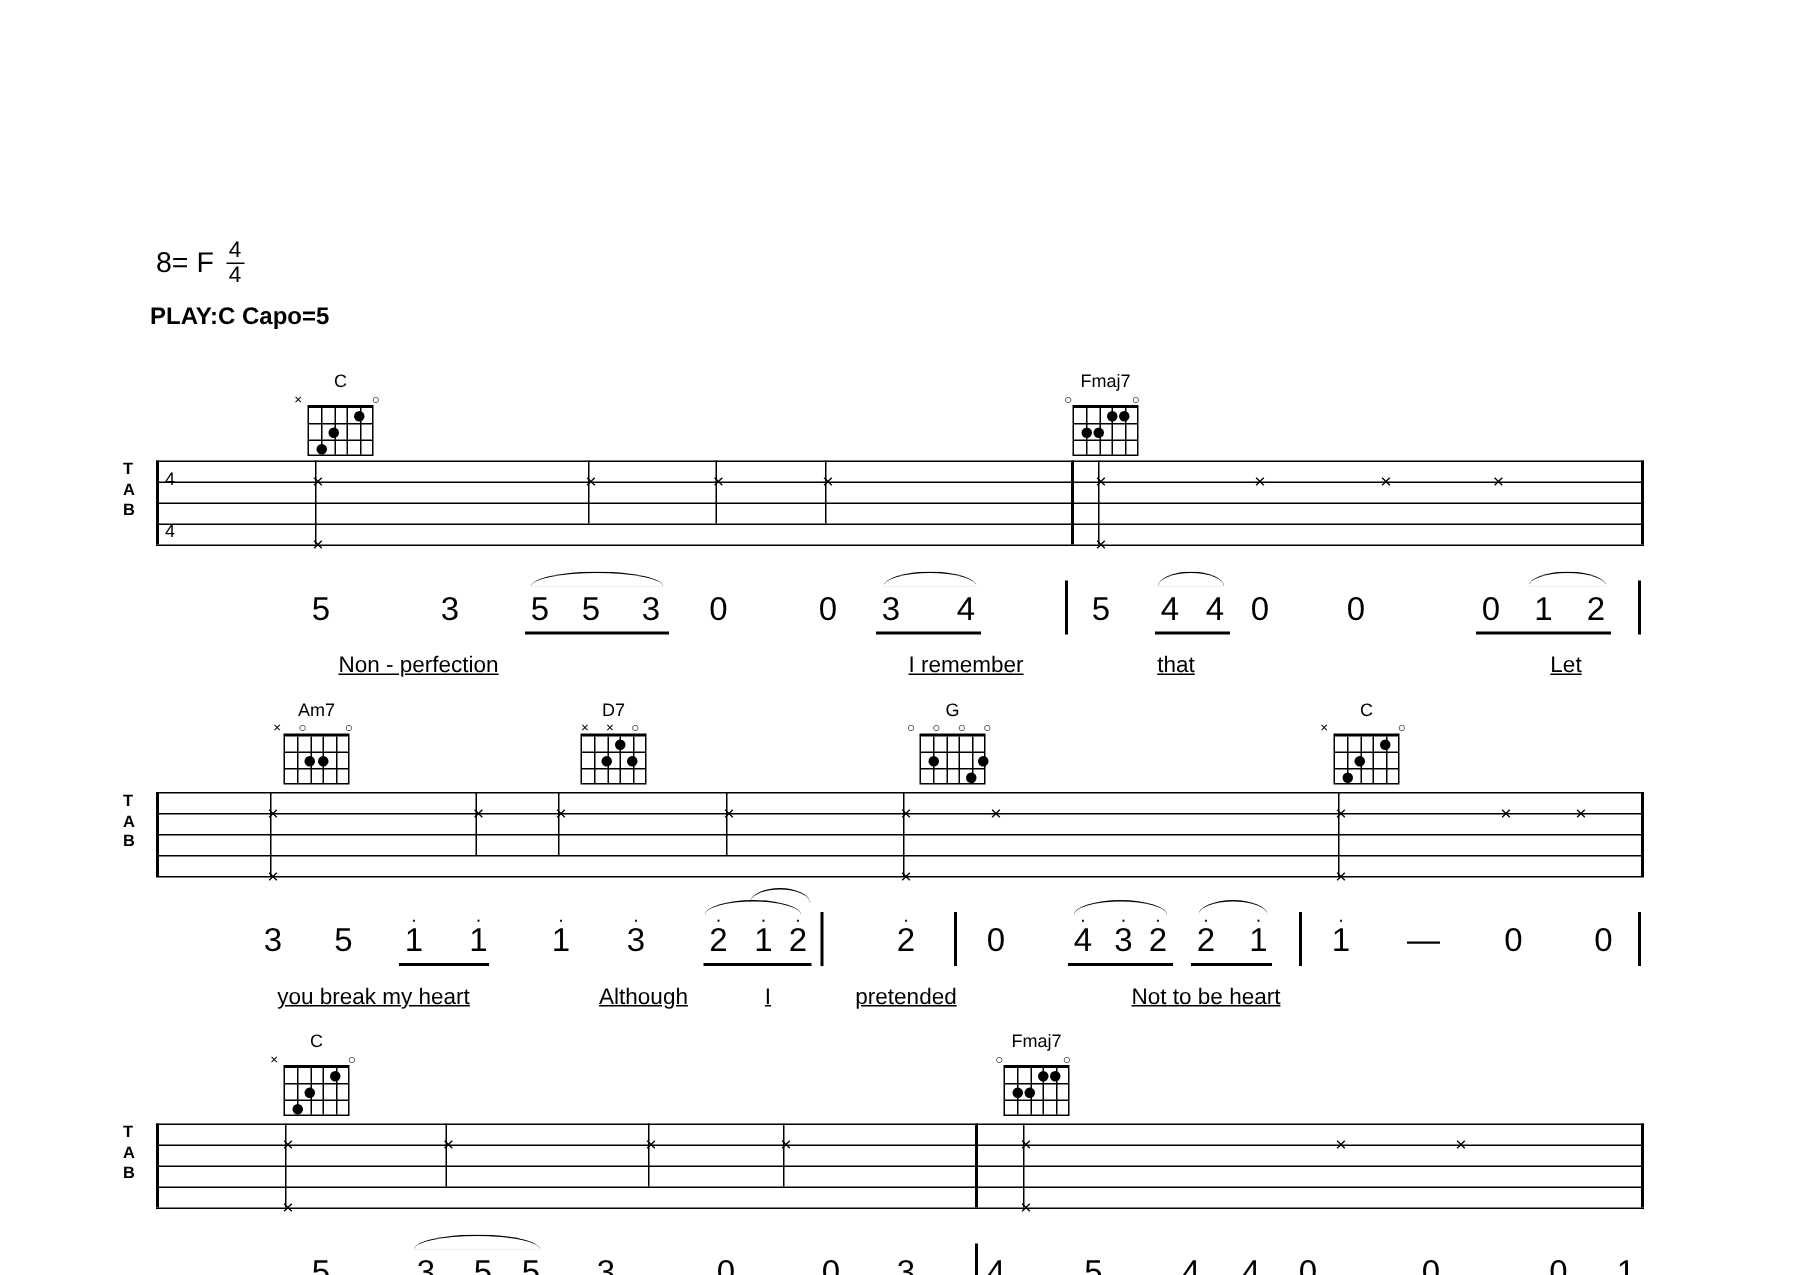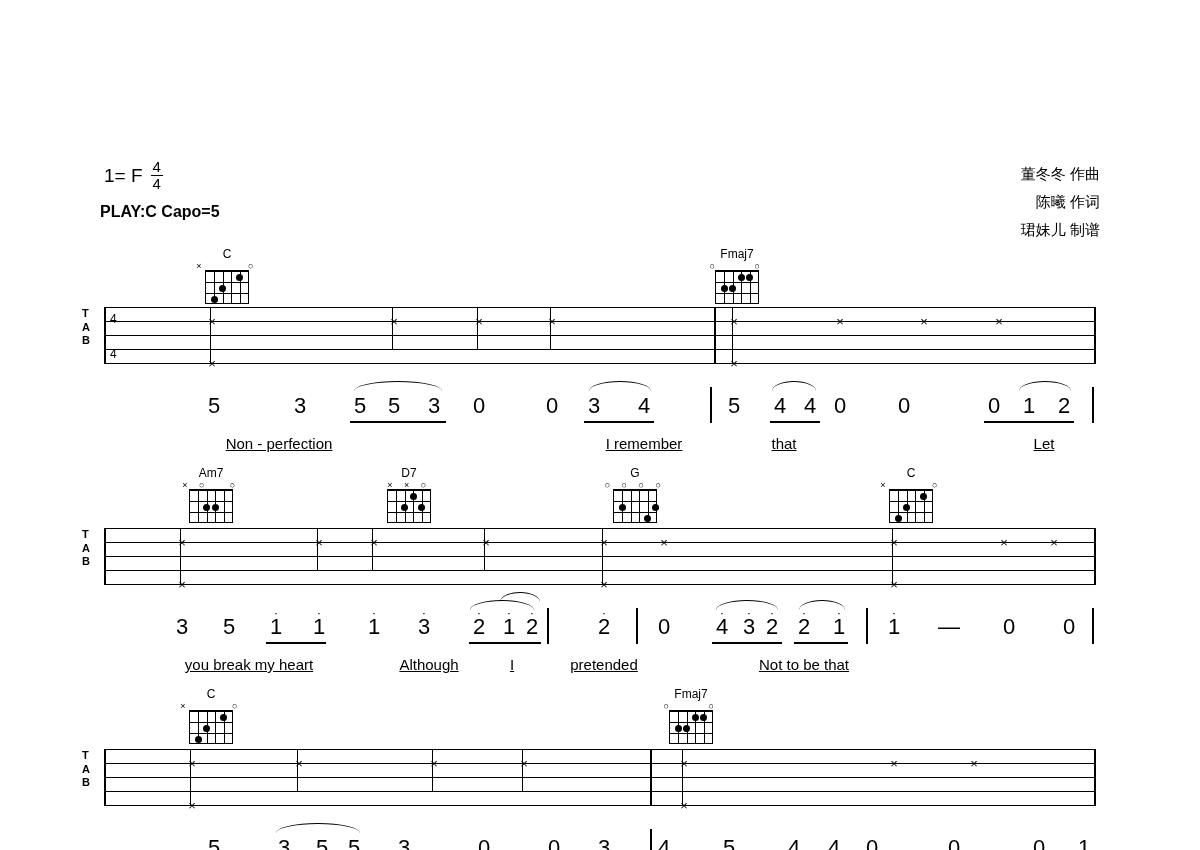--- a/index.html
+++ b/index.html
@@ -78,33 +78,28 @@
   .lyrics{position:absolute;left:104px;width:992px;font-size:15px;}
   .ly{position:absolute;transform:translateX(-50%);white-space:nowrap;text-decoration:underline;}
 </style>
 </head>
 <body>
 
 <div class="sheet">
 
 
   <div class="key-line">
-    <span>1= F</span>
+    <span>8= F</span>
     <span class="frac">
       <span class="num">4</span>
       <span class="den">4</span>
     </span>
   </div>
   <div class="play-line">PLAY:C Capo=5</div>
 
-  <div class="credits">
-    <div><span>董冬冬 作曲</span></div>
-    <div><span>陈曦 作词</span></div>
-    <div><span>珺妹儿 制谱</span></div>
-  </div>
 
   <div class="system sys1">
 
     <div class="chord" style="left:196px;top:2px;">
       <div class="cname">C</div>
       <div class="marks">×&nbsp;&nbsp;&nbsp;&nbsp;&nbsp;&nbsp;○</div>
       <div class="grid">
         <div class="v" style="left:8px"></div>
           <div class="v" style="left:16.6px"></div>
         <div class="v" style="left:25.2px"></div>
@@ -341,21 +336,21 @@
       <div class="barline" style="left:443px;top:-6px;height:36px"></div>
       <div class="barline" style="left:762px;top:-6px;height:36px"></div>
       <div class="barline" style="left:988px;top:-6px;height:36px"></div>
     </div>
 
     <div class="lyrics" style="top:190px;">
       <div class="ly" style="left:145px">you break my heart</div>
       <div class="ly" style="left:325px">Although</div>
       <div class="ly" style="left:408px">I</div>
       <div class="ly" style="left:500px">pretended</div>
-      <div class="ly" style="left:700px">Not   to be that</div>
+      <div class="ly" style="left:700px">Not   to be heart</div>
     </div>
   </div>
 
   <div class="system sys3">
 
     <div class="chord" style="left:180px;top:0px;">
       <div class="cname">C</div>
       <div class="marks">×&nbsp;&nbsp;&nbsp;&nbsp;&nbsp;&nbsp;○</div>
       <div class="grid">
         <div class="v" style="left:8px"></div>

